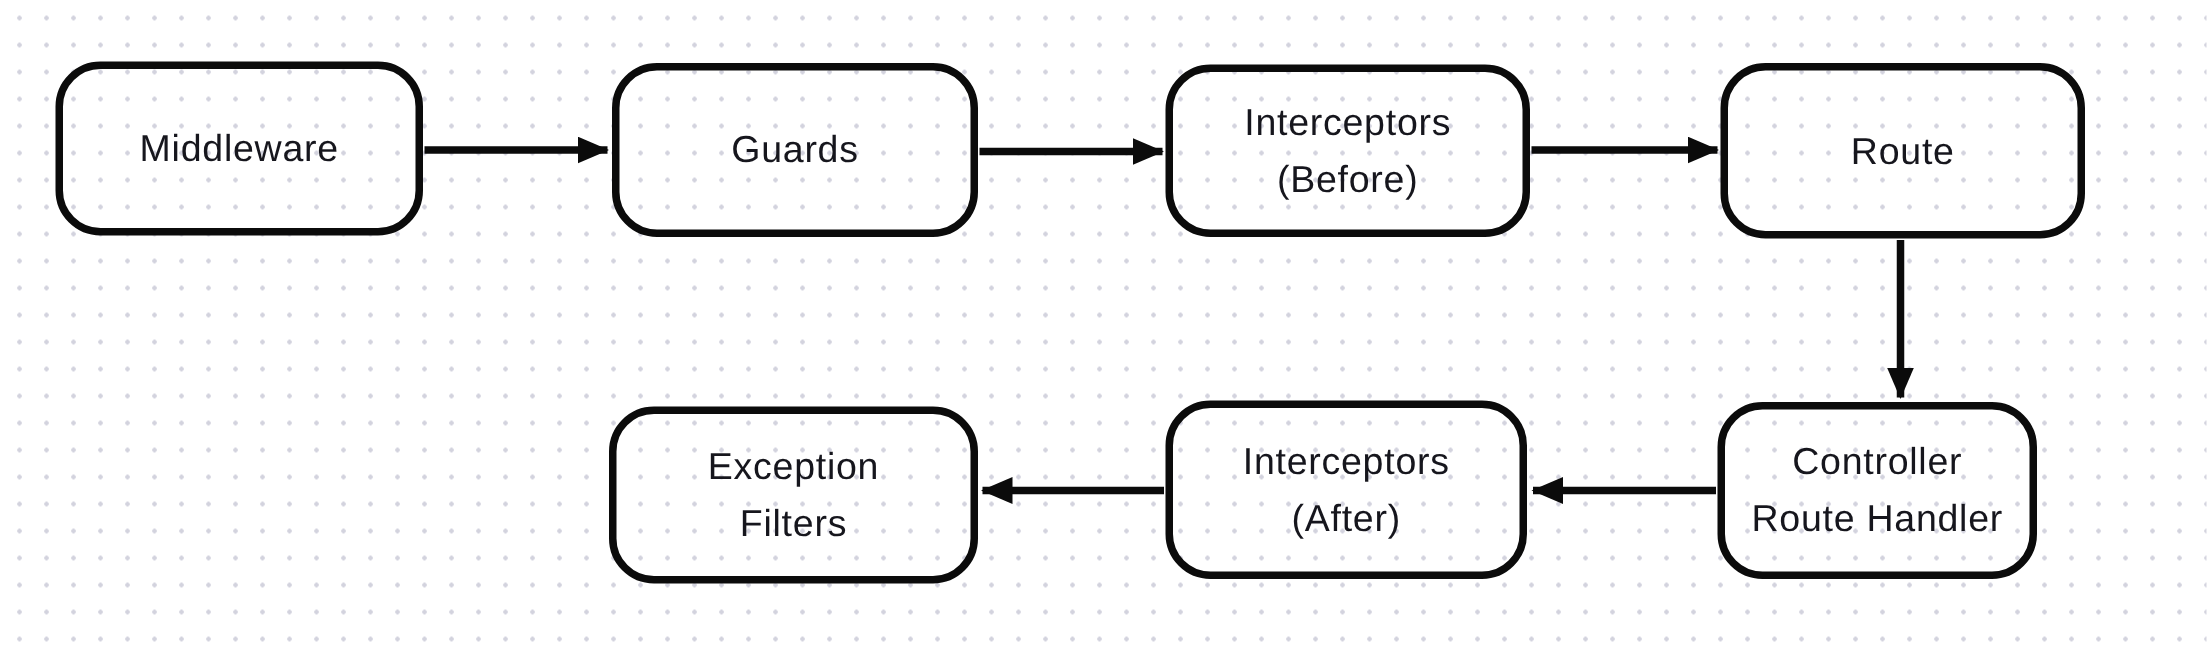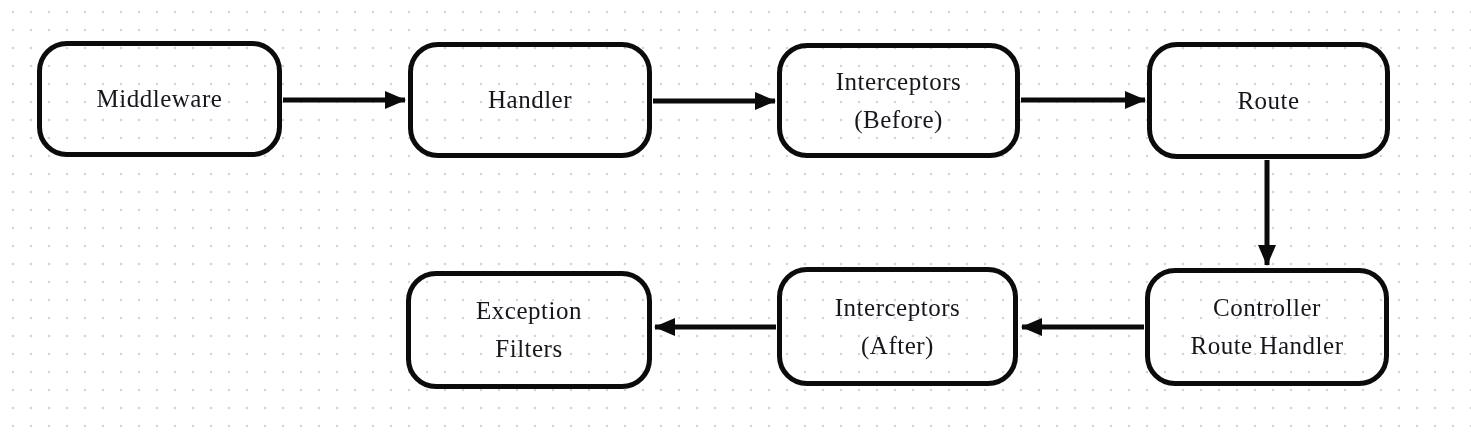--- a/index.html
+++ b/index.html
@@ -8,21 +8,21 @@
   }
   .canvas {
     position: relative;
     width: 1471px;
     height: 432px;
     overflow: hidden;
     background-color: #ffffff;
     background-image: radial-gradient(circle, #d3d3de 1.4px, transparent 1.6px);
     background-size: 18px 18px;
     background-position: 4px 3px;
-    font-family: Liberation Serif, serif;
+    font-family: Liberation Sans, sans-serif;
   }
   .edges-layer {
     position: absolute;
     left: 0;
     top: 0;
     width: 1471px;
     height: 432px;
   }
   .node {
     position: absolute;
@@ -61,33 +61,33 @@
     <path d="M1267,160 V265" stroke="#0b0b0b" stroke-width="5" fill="none" marker-end="url(#arrowhead)"></path>
     <path d="M1144,327 H1022" stroke="#0b0b0b" stroke-width="5" fill="none" marker-end="url(#arrowhead)"></path>
     <path d="M776,327 H655" stroke="#0b0b0b" stroke-width="5" fill="none" marker-end="url(#arrowhead)"></path>
   </svg>
 
   <div class="node" style="left:37px;  top:41px;  width:245px; height:116px">
     <span class="node-label">Middleware</span>
   </div>
 
   <div class="node" style="left:408px; top:42px;  width:244px; height:116px">
-    <span class="node-label">Handler</span>
+    <span class="node-label">Guards</span>
   </div>
 
   <div class="node" style="left:777px; top:43px;  width:243px; height:115px">
     <span class="node-label">Interceptors
 (Before)</span>
   </div>
 
   <div class="node" style="left:1147px; top:42px; width:243px; height:117px">
     <span class="node-label">Route</span>
   </div>
 
-  <div class="node" style="left:1145px; top:268px; width:244px; height:118px">
+  <div class="node" style="left:1145px; top:268px; width:213px; height:118px">
     <span class="node-label">Controller
 Route Handler</span>
   </div>
 
   <div class="node" style="left:777px; top:267px; width:241px; height:119px">
     <span class="node-label">Interceptors
 (After)</span>
   </div>
 
   <div class="node" style="left:406px; top:271px; width:246px; height:118px">

